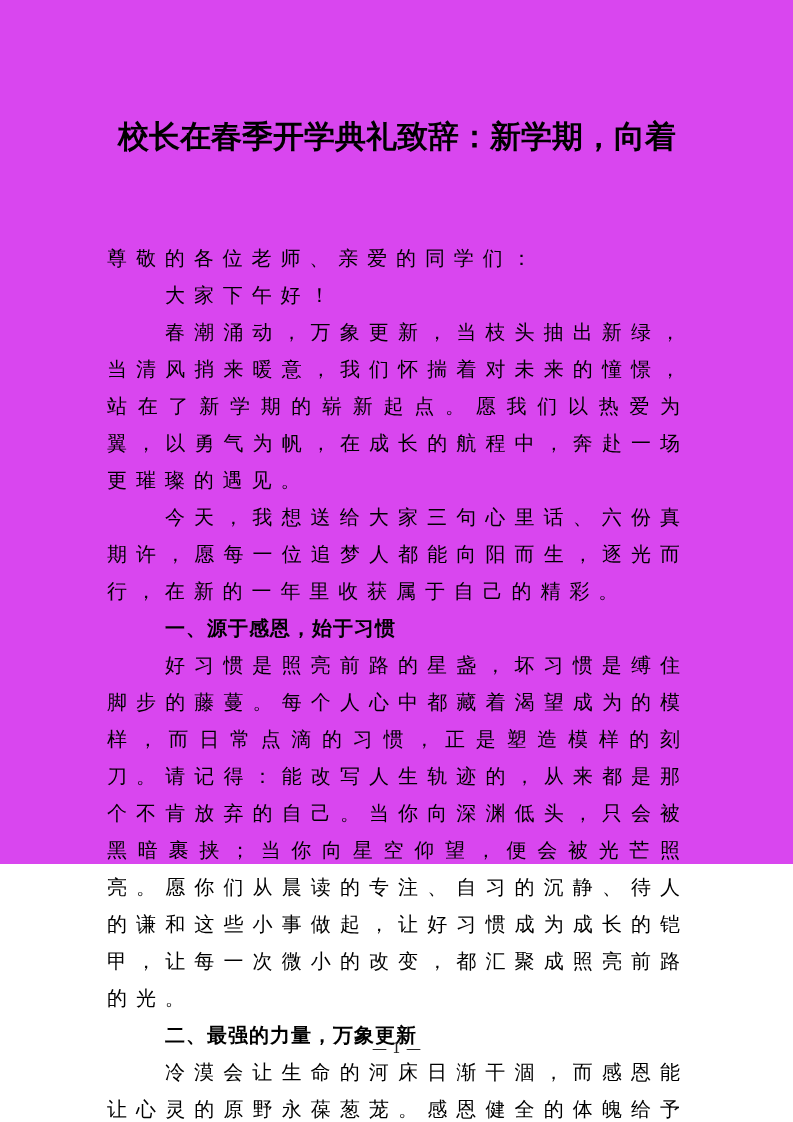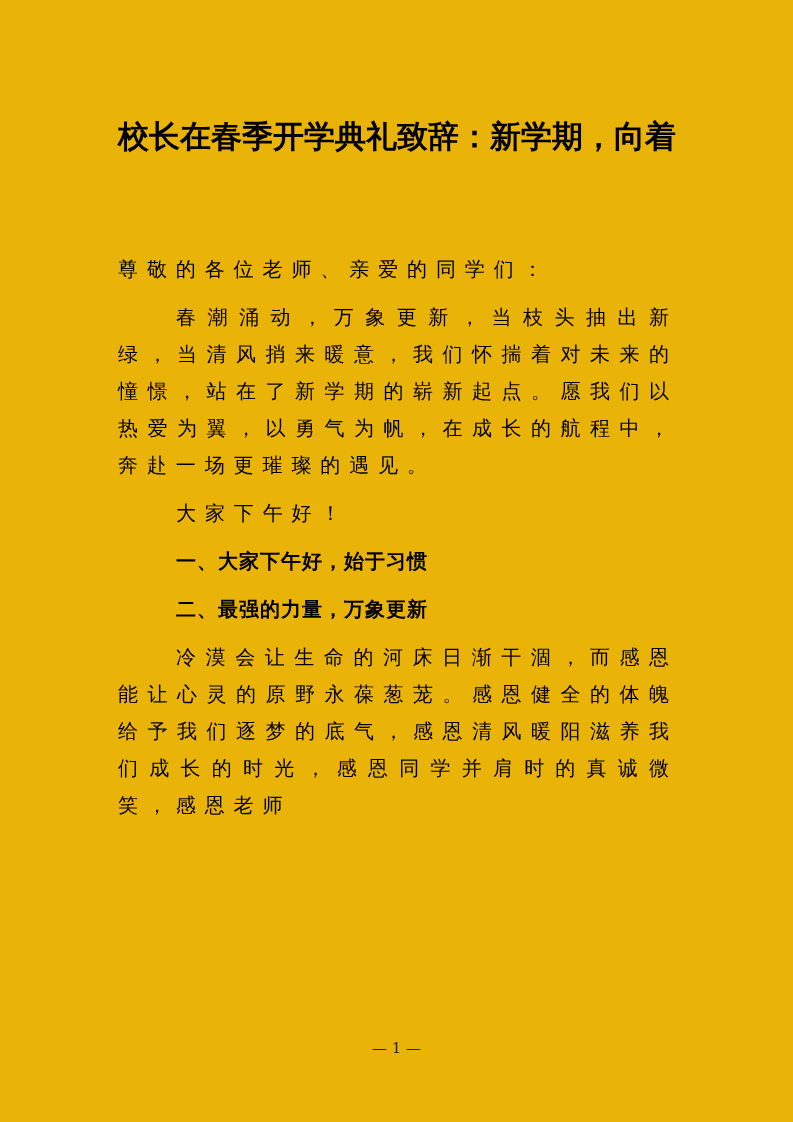--- a/index.html
+++ b/index.html
@@ -11,22 +11,22 @@
       width: 793px;
       height: 1122px;
       position: relative;
       overflow: hidden;
       color: #000000;
     }
     .page {
       position: absolute;
       left: 0; top: 0;
       width: 793px;
-      height: 1122px;
-      background: #eab308;
+      height: 864px;
+      background: #d946ef;
     }
     .title {
       position: absolute;
       left: 104px;
       top: 113px;
       width: 586px;
       text-align: center;
       font-family: "DejaVu Sans", sans-serif;
       font-weight: bold;
       font-size: 31px;
@@ -39,21 +39,21 @@
       left: 107px;
       top: 240px;
       width: 582px;
       font-family: "DejaVu Serif", serif;
       font-size: 20px;
       line-height: 37px;
       letter-spacing: 8.9px;
       text-align: justify;
     }
     .body p {
-      margin: 11px;
+      margin: 0;
       padding: 0;
       text-align: justify;
     }
     .body p.indent {
       text-indent: 2em;
       text-indent: 58px;
     }
     .body p.heading {
       text-indent: 58px;
       font-family: "DejaVu Sans", sans-serif;
@@ -76,22 +76,24 @@
 <body>
 
 <div class="page">
 
   <div class="title">
     <div>校长在春季开学典礼致辞：新学期，向着</div>
   </div>
 
   <div class="body">
     <p>尊敬的各位老师、亲爱的同学们：</p>
+    <p class="indent">大家下午好！</p>
     <p class="indent">春潮涌动，万象更新，当枝头抽出新绿，当清风捎来暖意，我们怀揣着对未来的憧憬，站在了新学期的崭新起点。愿我们以热爱为翼，以勇气为帆，在成长的航程中，奔赴一场更璀璨的遇见。</p>
-    <p class="indent">大家下午好！</p>
-    <p class="heading">一、大家下午好，始于习惯</p>
+    <p class="indent">今天，我想送给大家三句心里话、六份真期许，愿每一位追梦人都能向阳而生，逐光而行，在新的一年里收获属于自己的精彩。</p>
+    <p class="heading">一、源于感恩，始于习惯</p>
+    <p class="indent">好习惯是照亮前路的星盏，坏习惯是缚住脚步的藤蔓。每个人心中都藏着渴望成为的模样，而日常点滴的习惯，正是塑造模样的刻刀。请记得：能改写人生轨迹的，从来都是那个不肯放弃的自己。当你向深渊低头，只会被黑暗裹挟；当你向星空仰望，便会被光芒照亮。愿你们从晨读的专注、自习的沉静、待人的谦和这些小事做起，让好习惯成为成长的铠甲，让每一次微小的改变，都汇聚成照亮前路的光。</p>
     <p class="heading">二、最强的力量，万象更新</p>
     <p class="indent">冷漠会让生命的河床日渐干涸，而感恩能让心灵的原野永葆葱茏。感恩健全的体魄给予我们逐梦的底气，感恩清风暖阳滋养我们成长的时光，感恩同学并肩时的真诚微笑，感恩老师</p>
   </div>
 
   <div class="page-number">— 1 —</div>
 
 </div>
 
 </body></html>

